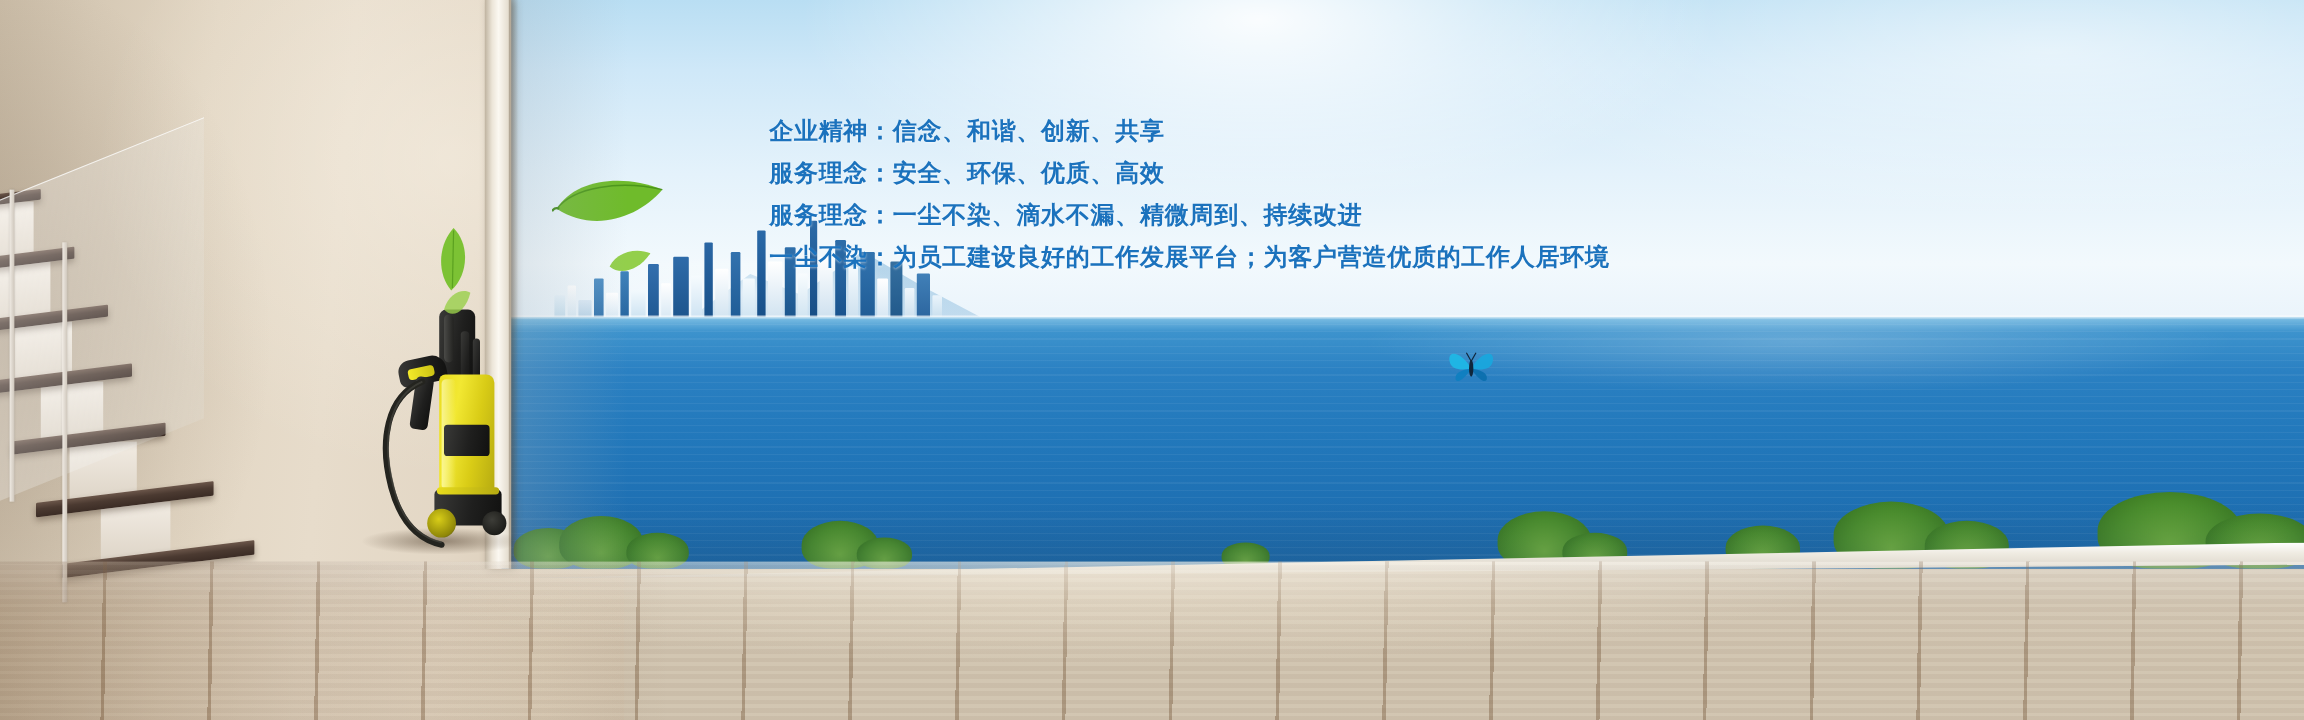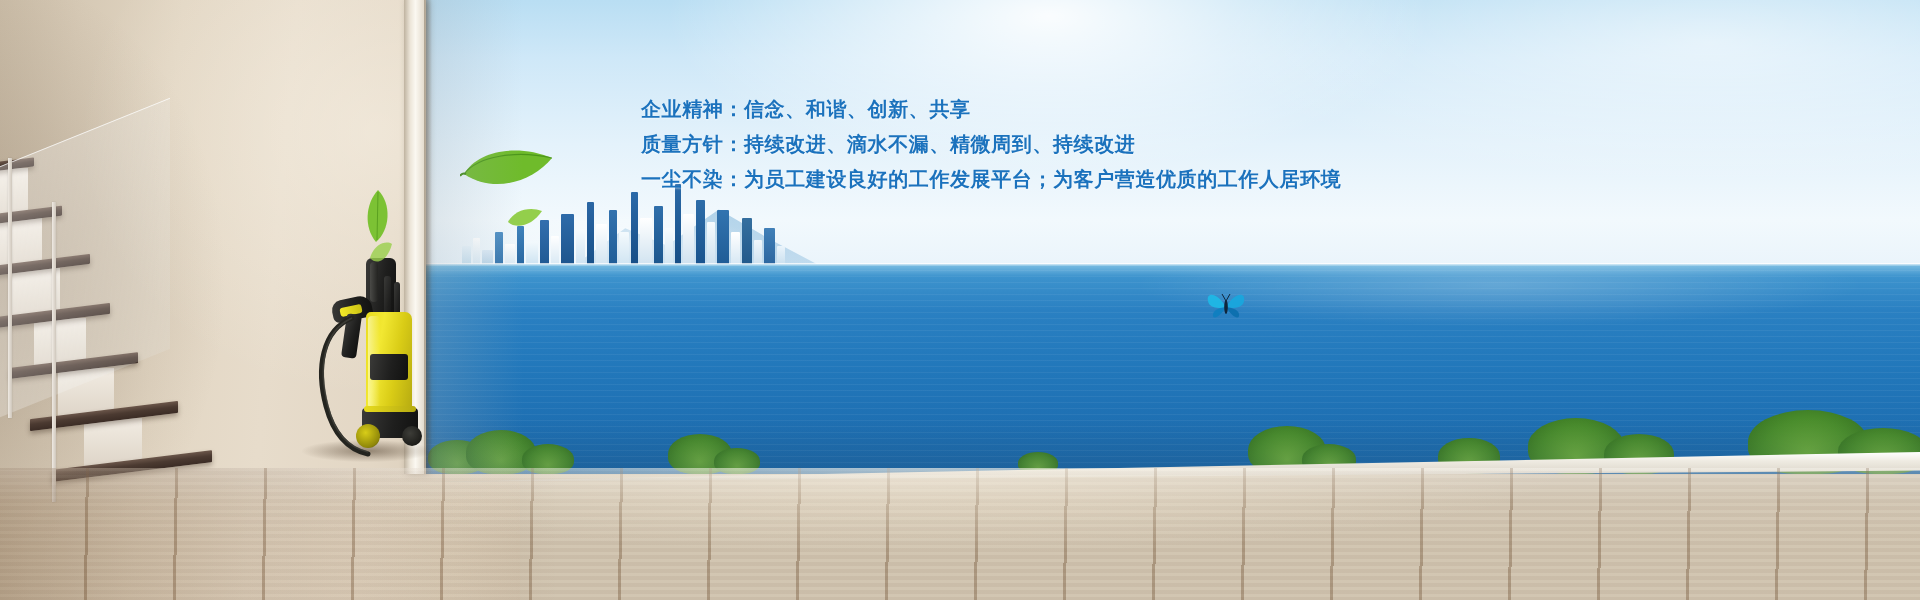--- a/index.html
+++ b/index.html
@@ -335,21 +335,22 @@
     </svg>
   </div>
   <div class="leaf" style="left:368px;top:238px;z-index:6;opacity:.8;">
     <svg width="26" height="30" viewBox="0 0 26 30">
       <path d="M2 20 C6 6, 18 2, 24 6 C20 22, 9 28, 2 20 Z" fill="#9ad04b"></path>
     </svg>
   </div>
 
   <div class="philosophy">
     <div class="line">企业精神：信念、和谐、创新、共享</div>
-    <div class="line">质量方针：持续改进、滴水不漏、精微周到、持续改进</div>
+    <div class="line">服务理念：安全、环保、优质、高效</div>
+    <div class="line">服务理念：一尘不染、滴水不漏、精微周到、持续改进</div>
     <div class="line">一尘不染：为员工建设良好的工作发展平台；为客户营造优质的工作人居环境</div>
   </div>
 
   <div class="baseboard-slope"></div>
 
   <div class="floor">
     <div class="floor-boards"></div>
     <div class="floor-gloss"></div>
     <div class="floor-left-tone"></div>
   </div>

